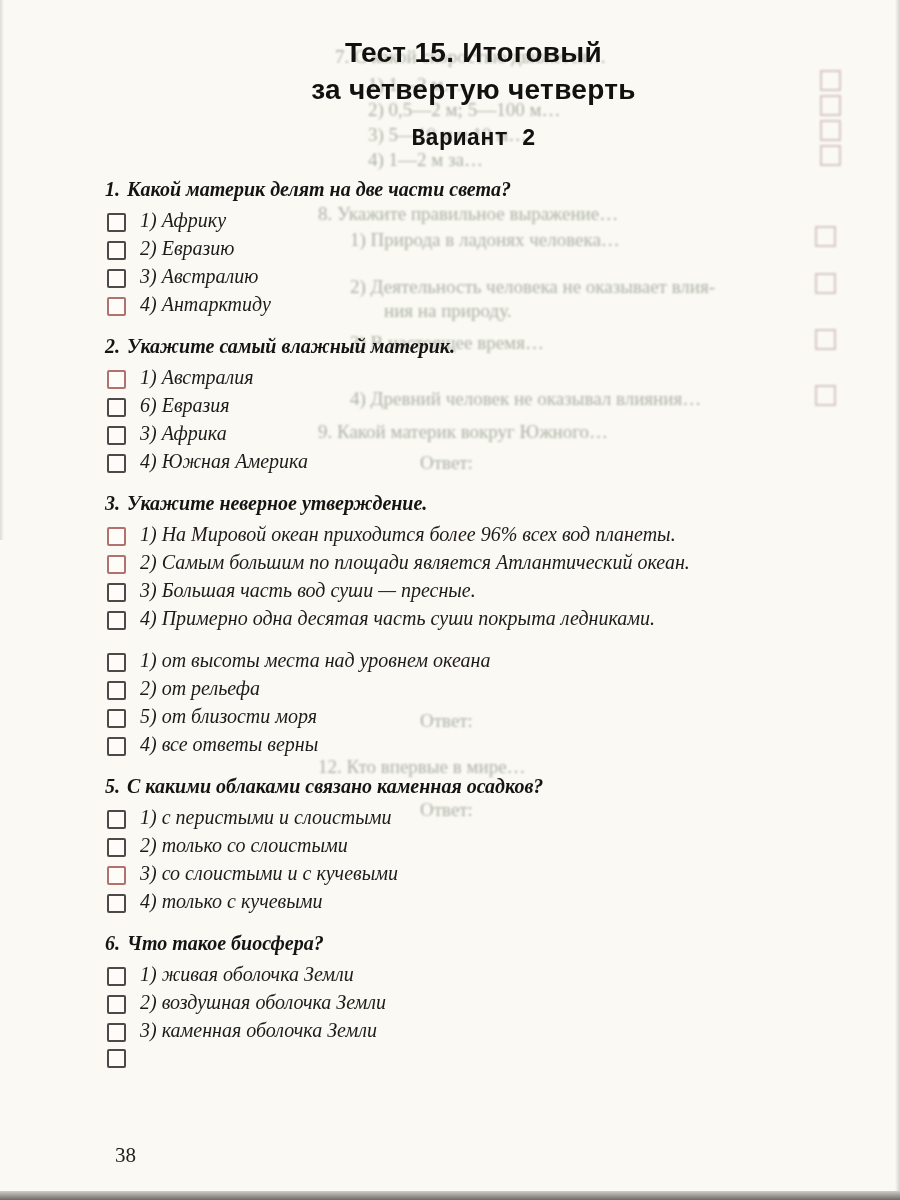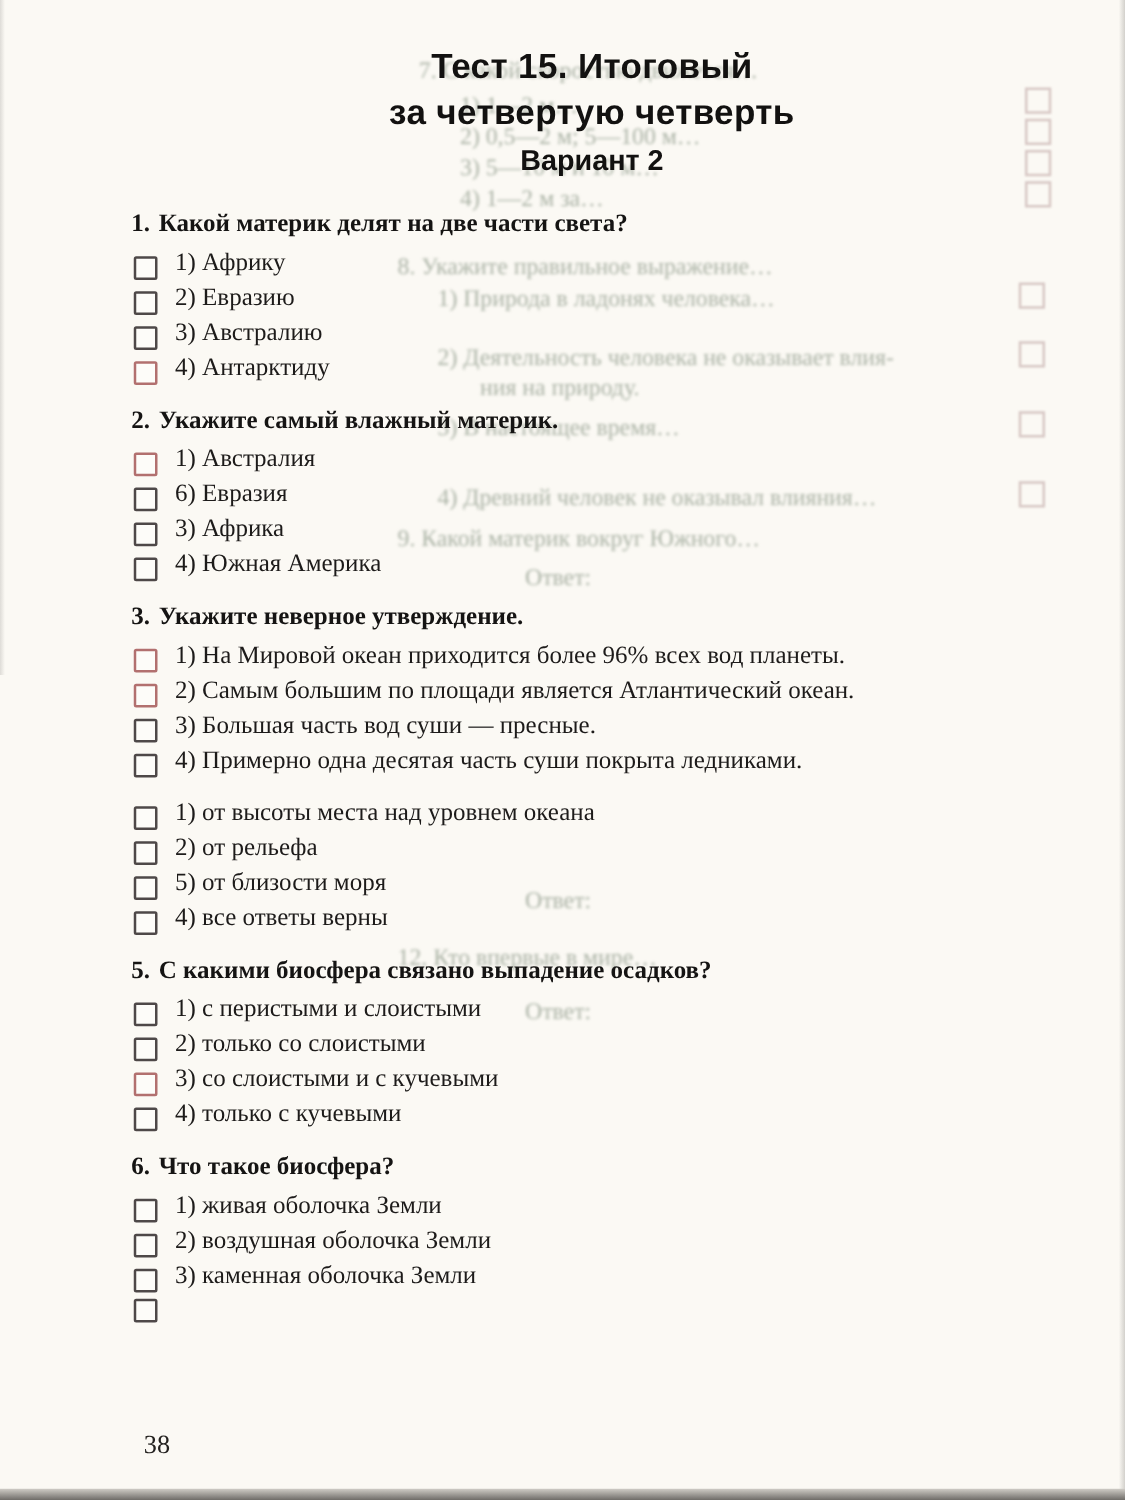--- a/index.html
+++ b/index.html
@@ -35,41 +35,41 @@
     text-align:center;
     font-family:"Liberation Sans", sans-serif;
     font-weight:700;
     font-size:28px;
     line-height:37px;
     color:#121110;
     letter-spacing:.3px;
   }
   .variant{
     text-align:center;
-    font-family:Liberation Sans, sans-serif;
+    font-family:Liberation Mono, monospace;
     font-weight:700;
     font-size:23px;
-    margin-top:7px;
+    margin-top:18px;
     color:#121110;
   }
 
-  .questions{margin-top:24px;}
+  .questions{margin-top:24px;font-style:italic;}
   .question{margin-top:15px;}
   .q-head{
     margin:0 0 4px 0;
     font-size:20px;
     line-height:27px;
     font-weight:700;
     color:#151413;
   }
   .q-num{margin-right:7px;}
 
   .option{
     display:flex;
-    align-items:flex-end;
+    align-items:center;
     margin:1px 0;
   }
   .checkbox{
     flex:0 0 auto;
     width:19px;height:19px;
     border:2px solid #4e4848;
     border-radius:2px;
     margin:4px 14px 0 2px;
     background:#fdfcf9;
     box-sizing:border-box;
@@ -258,21 +258,21 @@
           <span class="option-label">5) от близости моря</span>
         </div>
         <div class="option">
           <span class="checkbox"></span>
           <span class="option-label">4) все ответы верны</span>
         </div>
       </section>
 
       <section class="question">
         <h2 class="q-head">
-          <span class="q-num">5.</span><span class="q-text">С какими биосфера связано выпадение осадков?</span>
+          <span class="q-num">5.</span><span class="q-text">С какими облаками связано каменная осадков?</span>
         </h2>
         <div class="option">
           <span class="checkbox"></span>
           <span class="option-label">1) с перистыми и слоистыми</span>
         </div>
         <div class="option">
           <span class="checkbox"></span>
           <span class="option-label">2) только со слоистыми</span>
         </div>
         <div class="option">

